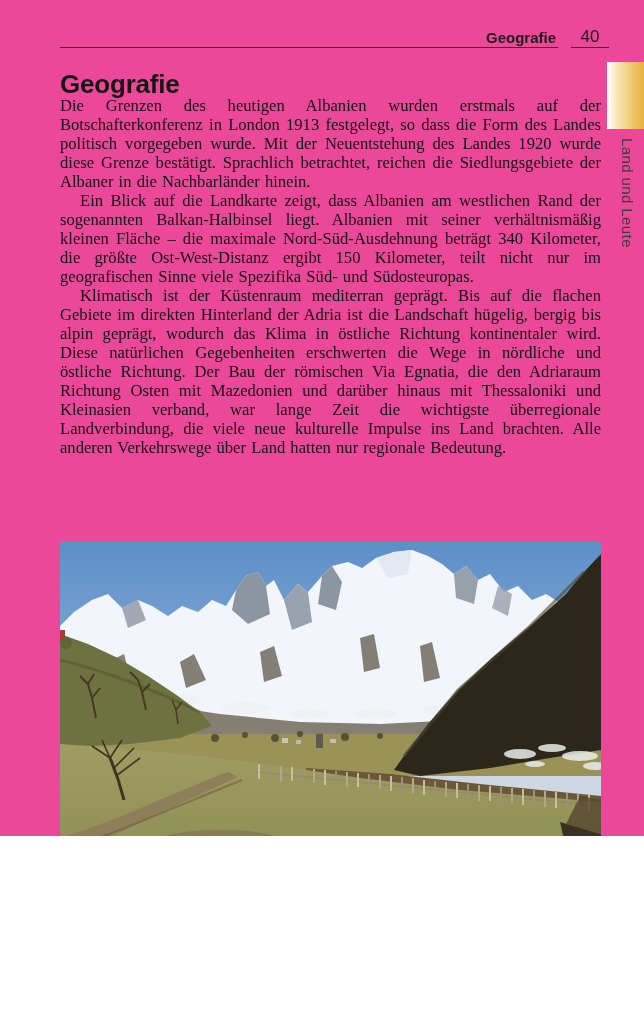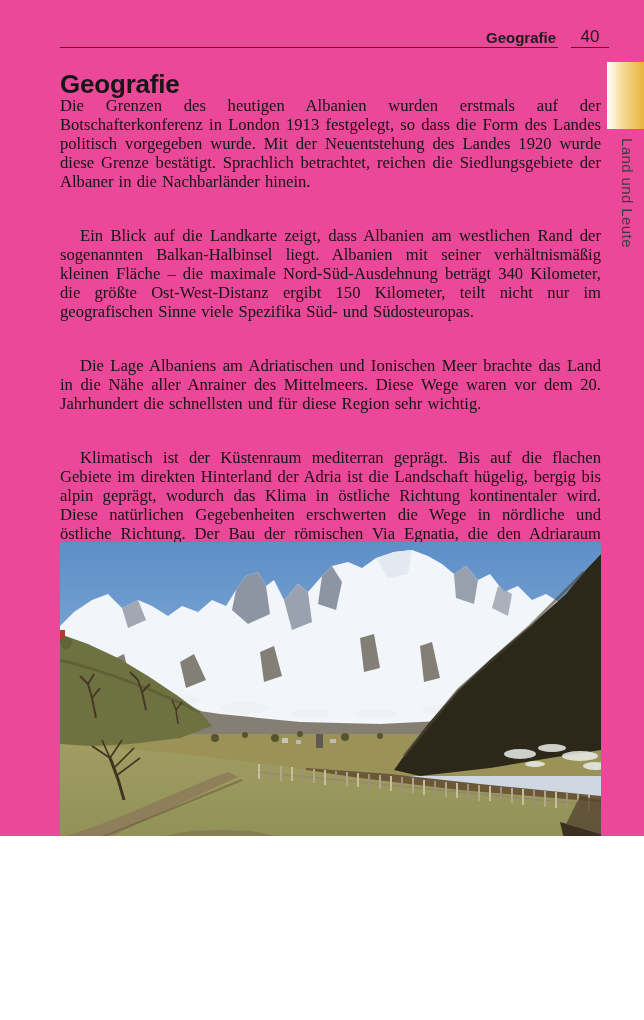--- a/index.html
+++ b/index.html
@@ -53,21 +53,21 @@
   }
   .body-text{
     position:absolute;left:60px;top:96px;width:541px;
   }
   .body-text p{
     margin:0;
     font-size:16.6px;line-height:19px;
     text-align:justify;
     word-spacing:1px;
   }
-  .body-text p.indent{ text-indent:20px;margin-top:35px; }
+  .body-text p.indent{ text-indent:20px; }
   
   .photo-frame{
     position:absolute;left:60px;top:542px;width:541px;height:410px;
     background:#cfd8e2;
   }
   .photo-frame svg{display:block;}
   .photo-caption{
     position:absolute;left:60px;top:956px;width:541px;
     font-size:11px;line-height:20px;color:#1a1a1a;
   }
@@ -83,21 +83,20 @@
   <div class="page-number-rule"></div>
 
   <div class="side-tab"></div>
   <div class="side-tab-label">Land und Leute</div>
 
   <h1 class="chapter-title">Geografie</h1>
 
   <div class="body-text">
     <p>Die Grenzen des heutigen Albanien wurden erstmals auf der Botschafterkonferenz in London 1913 festgelegt, so dass die Form des Landes politisch vorgegeben wurde. Mit der Neuentstehung des Landes 1920 wurde diese Grenze bestätigt. Sprachlich betrachtet, reichen die Siedlungsgebiete der Albaner in die Nachbarländer hinein.</p>
     <p class="indent">Ein Blick auf die Landkarte zeigt, dass Albanien am westlichen Rand der sogenannten Balkan-Halbinsel liegt. Albanien mit seiner verhältnismäßig kleinen Fläche – die maximale Nord-Süd-Ausdehnung beträgt 340 Kilometer, die größte Ost-West-Distanz ergibt 150 Kilometer, teilt nicht nur im geografischen Sinne viele Spezifika Süd- und Südosteuropas.</p>
-    <p class="indent">Die Lage Albaniens am Adriatischen und Ionischen Meer brachte das Land in die Nähe aller Anrainer des Mittelmeers. Diese Wege waren vor dem 20. Jahrhundert die schnellsten und für diese Region sehr wichtig.</p>
     <p class="indent">Klimatisch ist der Küstenraum mediterran geprägt. Bis auf die flachen Gebiete im direkten Hinterland der Adria ist die Landschaft hügelig, bergig bis alpin geprägt, wodurch das Klima in östliche Richtung kontinentaler wird. Diese natürlichen Gegebenheiten erschwerten die Wege in nördliche und östliche Richtung. Der Bau der römischen Via Egnatia, die den Adriaraum Richtung Osten mit Mazedonien und darüber hinaus mit Thessaloniki und Kleinasien verband, war lange Zeit die wichtigste überregionale Landverbindung, die viele neue kulturelle Impulse ins Land brachten. Alle anderen Verkehrswege über Land hatten nur regionale Bedeutung.</p>
   </div>
 
   <div class="photo-frame">
     <svg width="541" height="410" viewBox="0 0 541 410" xmlns="http://www.w3.org/2000/svg">
       <defs>
         <linearGradient id="sky" x1="0" y1="0" x2="0" y2="1">
           <stop offset="0" stop-color="#5d8fc8"></stop>
           <stop offset="1" stop-color="#9cbade"></stop>
         </linearGradient>

